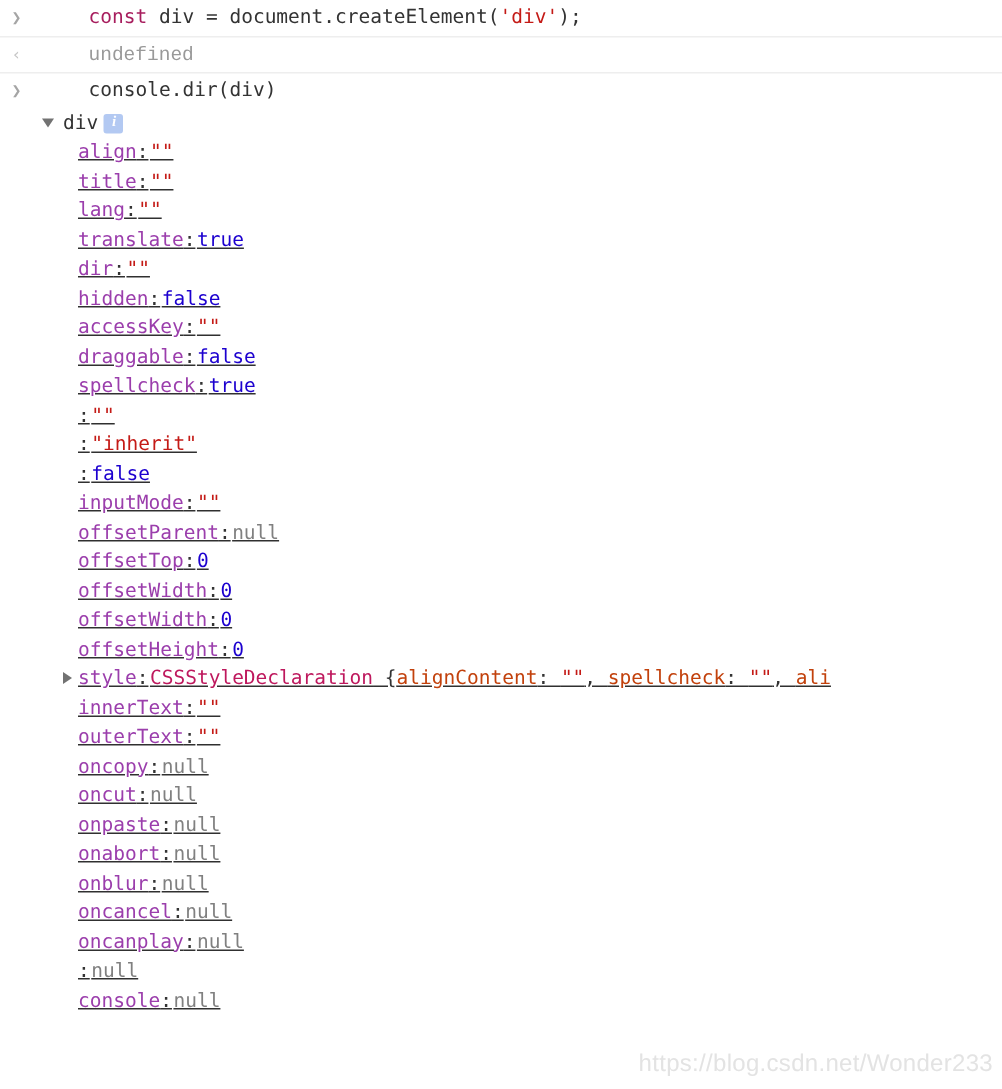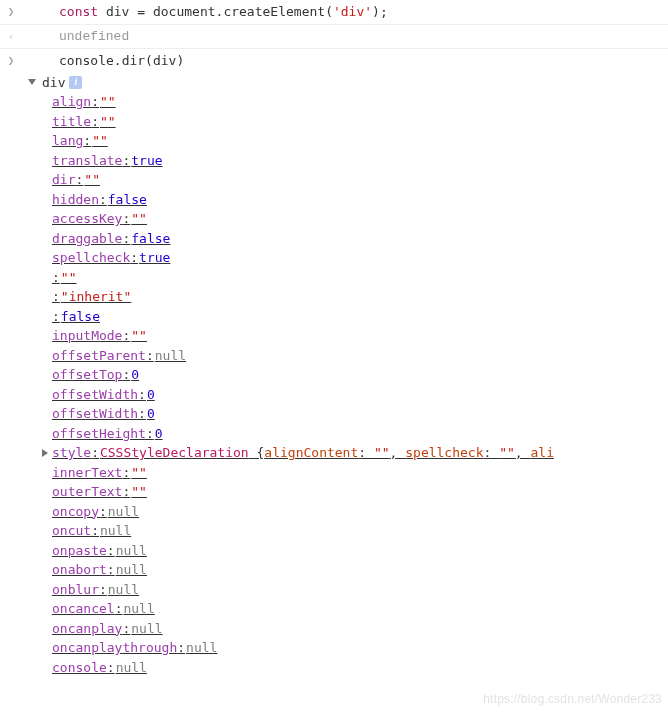--- a/index.html
+++ b/index.html
@@ -89,23 +89,23 @@
   .val-str { color: #c41a16; }
   .val-kw { color: #1c00cf; }
   .val-num { color: #1c00cf; }
   .val-null { color: #808080; }
   .val-type { color: #be185d; }
   .style-obj { color: #333; }
   .style-inner-key { color: #c2410c; }
   .watermark {
     position: absolute;
     right: 6px;
-    bottom: 18px;
+    bottom: 4px;
     font-family: Arial, sans-serif;
-    font-size: 12px;
+    font-size: 16px;
     color: #e3e3e3;
     letter-spacing: 0.2px;
     pointer-events: none;
   }
   .wrap { position: relative; height: 726px; overflow: hidden; }
 </style>
 </head>
 <body>
 
 <div class="wrap">
@@ -300,21 +300,20 @@
             <span class="val-null">null</span>
           </div>
           <div class="prop-line">
             <span class="prop-tri"></span>
             <span class="prop-key">oncanplay</span>
             <span class="colon">: </span>
             <span class="val-null">null</span>
           </div>
           <div class="prop-line">
             <span class="prop-tri"></span>
-            <span class="prop-key">oncanplaythrough</span>
             <span class="colon">: </span>
             <span class="val-null">null</span>
           </div>
           <div class="prop-line">
             <span class="prop-tri"></span>
             <span class="prop-key">console</span>
             <span class="colon">: </span>
             <span class="val-null">null</span>
           </div>
         </div>

